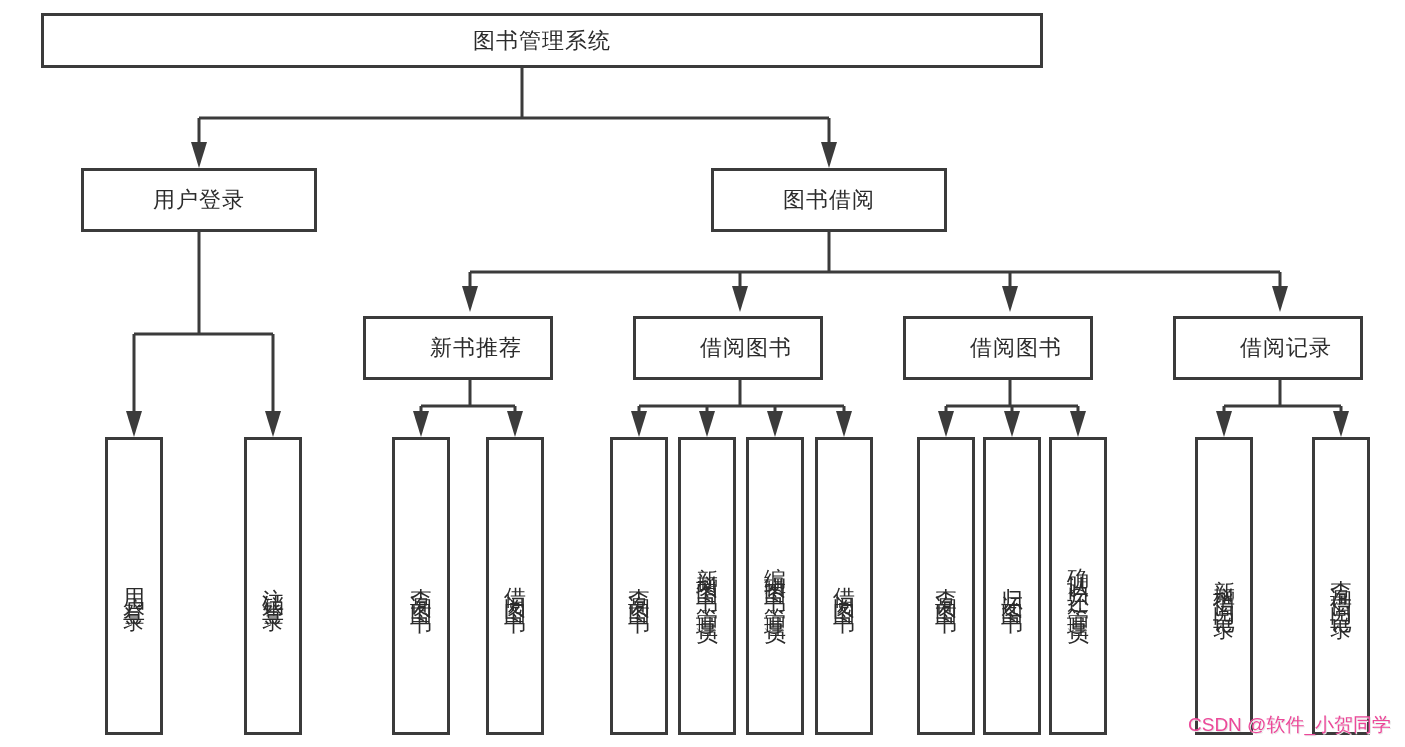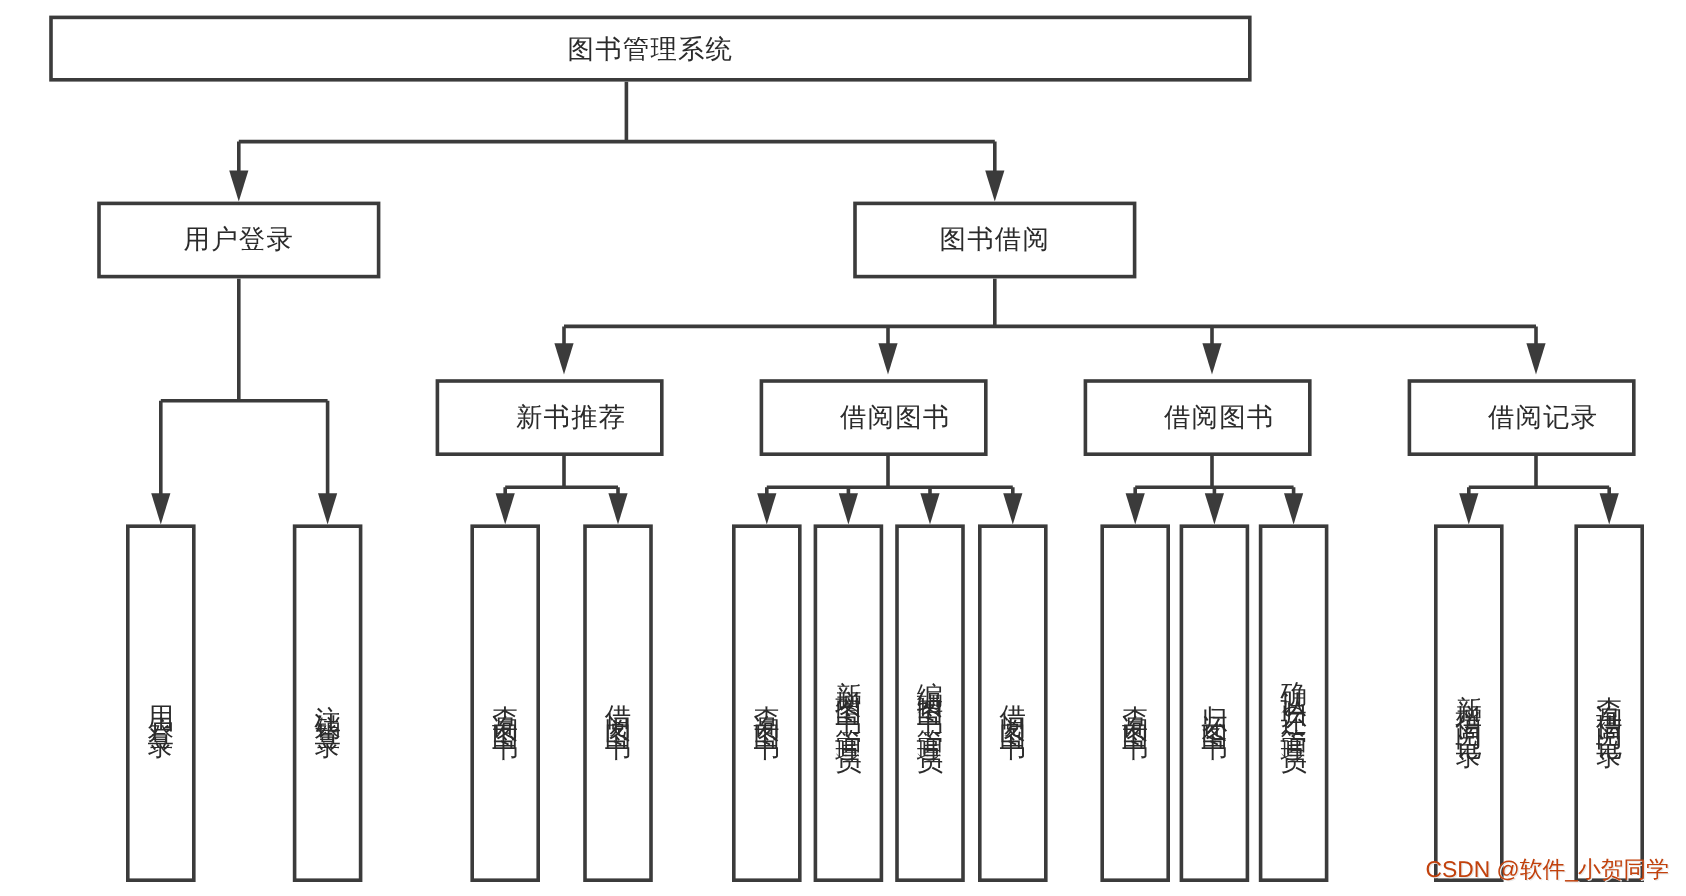--- a/index.html
+++ b/index.html
@@ -39,21 +39,21 @@
     font-size: 22px;
     line-height: 1;
     letter-spacing: 8px;
     color: #2b2b2b;
   }
   .watermark {
     position: absolute;
     left: 1188px;
     top: 712px;
     font-size: 19px;
-    color: #c2410c;
+    color: #ec4899;
     text-shadow: 1px 1px 0 #e8e8e8;
     white-space: nowrap;
   }
 </style>
 </head>
 <body>
 
 <div class="canvas">
 
   <svg class="wires" viewBox="0 0 1405 747">

